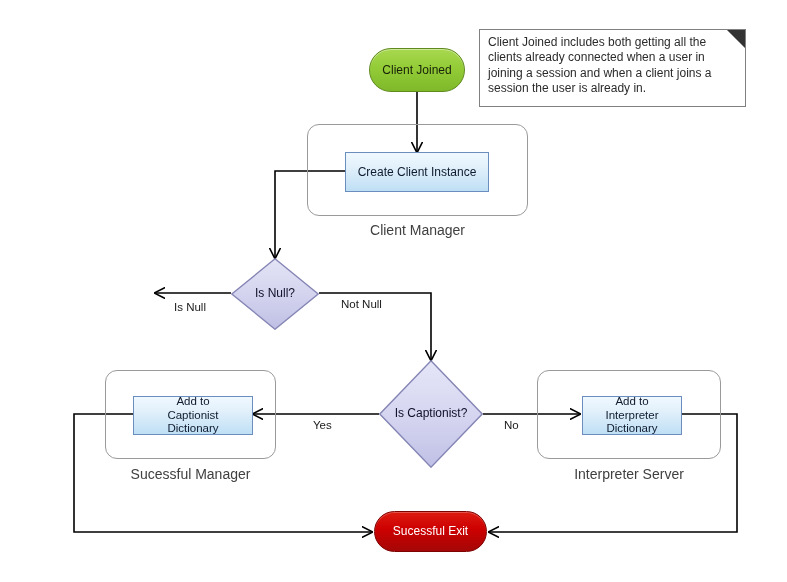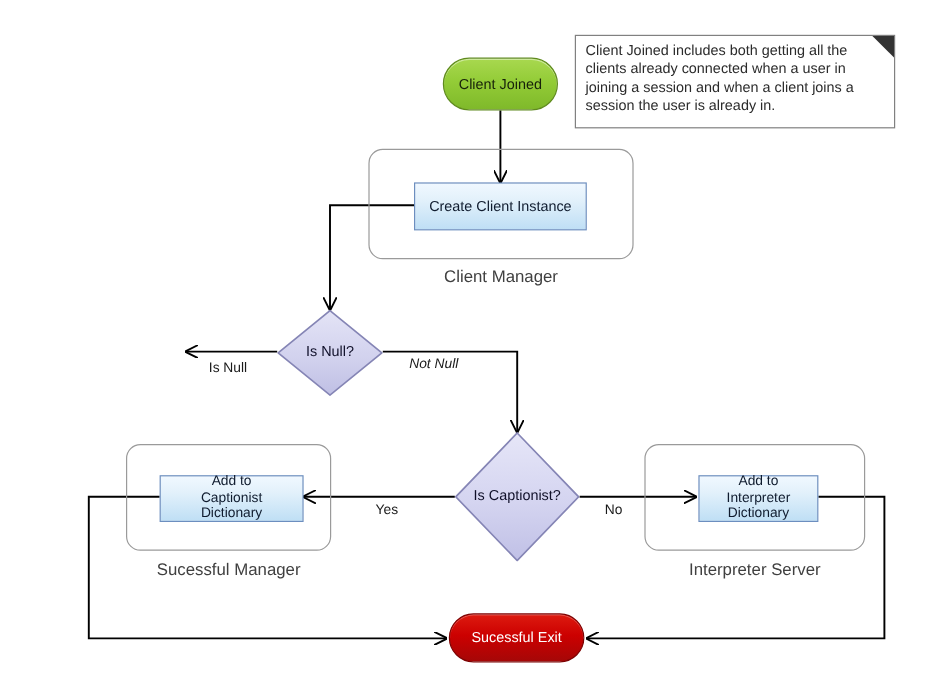--- a/index.html
+++ b/index.html
@@ -226,17 +226,17 @@
     <span>Add to</span>
     <span>Interpreter</span>
     <span>Dictionary</span>
   </div>
 
   <div class="node term-red" style="left:374px; top:511px; width:113px; height:41px; font-size:12px;">
     <span>Sucessful Exit</span>
   </div>
 
   <div class="edge-label" style="left:174px; top:301px;">Is Null</div>
-  <div class="edge-label" style="left:341px; top:298px;font-style:italic;">Not Null</div>
+  <div class="edge-label" style="left:341px; top:298px;">Not Null</div>
   <div class="edge-label" style="left:313px; top:419px;">Yes</div>
   <div class="edge-label" style="left:504px; top:419px;">No</div>
 
 </div>
 
 </body></html>

